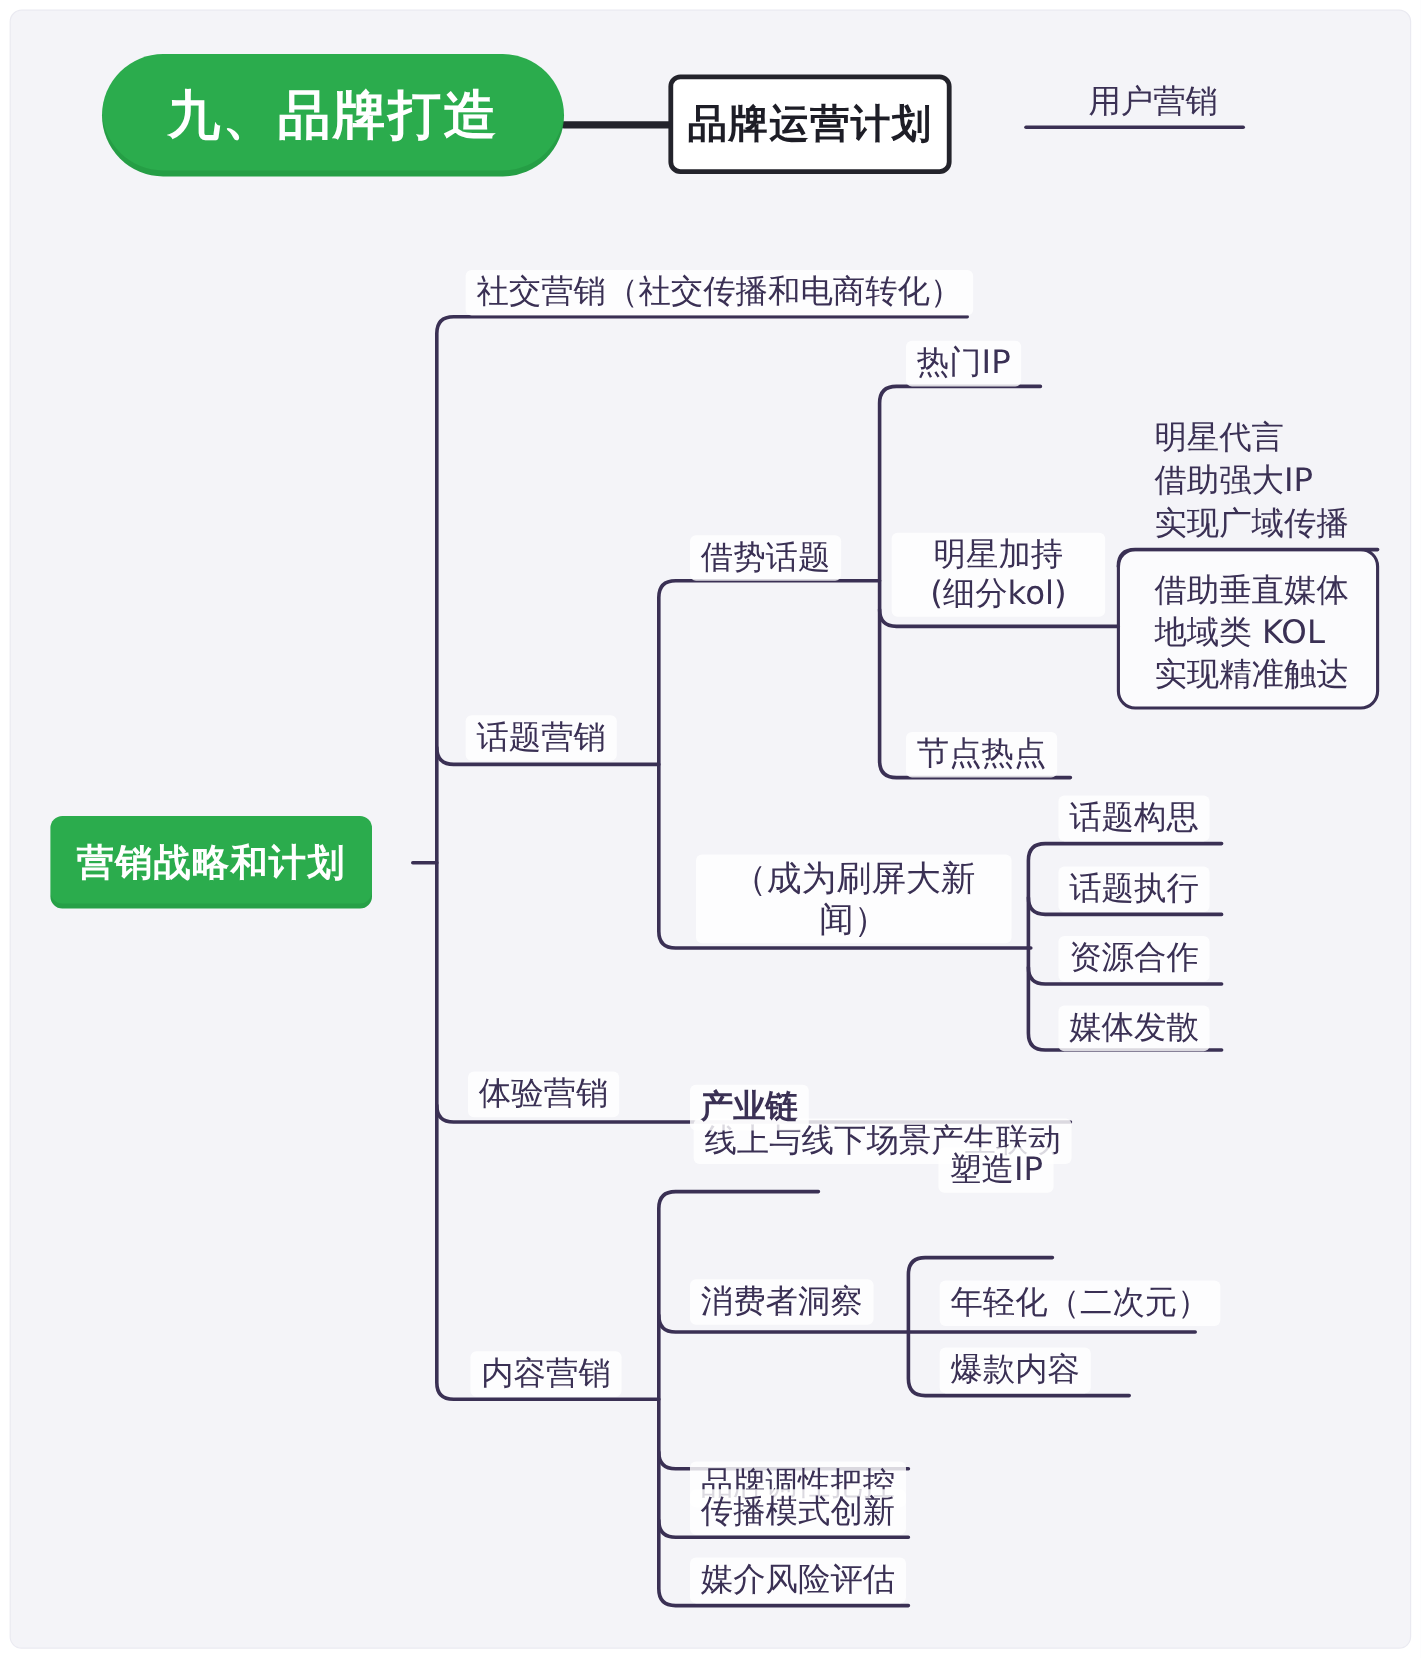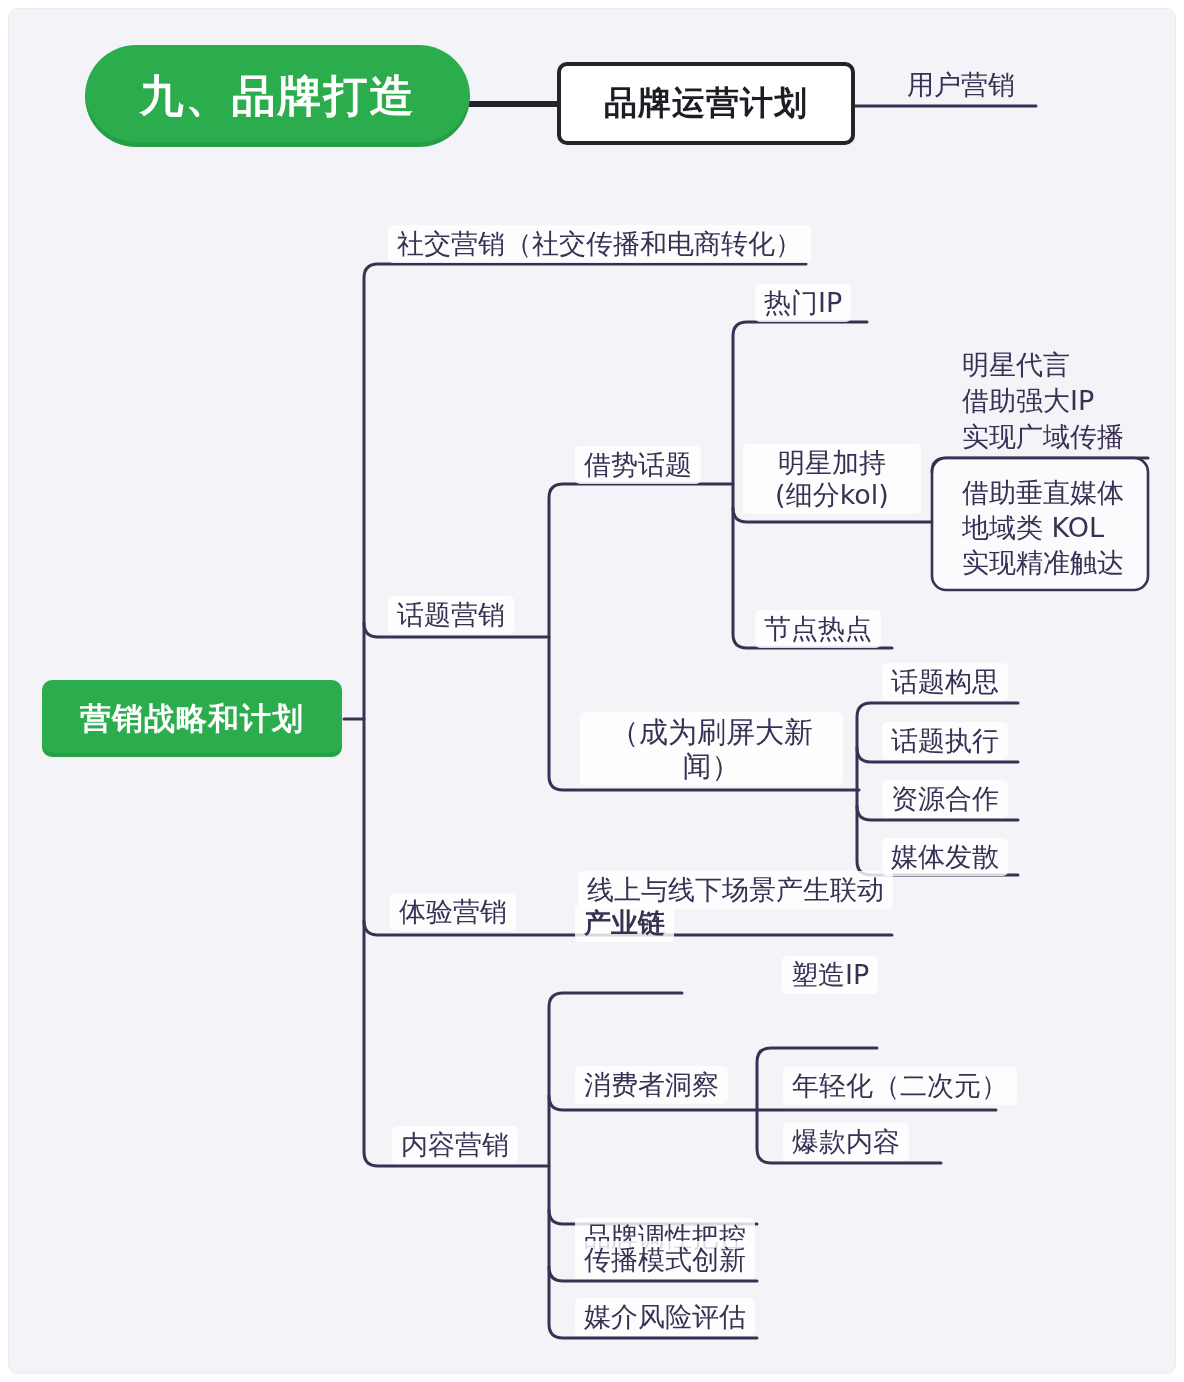--- a/index.html
+++ b/index.html
@@ -27,28 +27,28 @@
   .label.bare{background:transparent;padding:3px 2px;}
   .center{text-align:center;}
   .pill{
     position:absolute;left:85px;top:45px;width:385px;height:102px;
     background:var(--green,#2bac4d);border-radius:62px;
     display:flex;align-items:center;justify-content:center;
     color:#ffffff;font-size:44px;font-weight:bold;letter-spacing:2px;
     box-shadow:inset 0 -5px 0 rgba(0,60,20,0.12);
   }
   .plan-box{
-    position:absolute;left:557px;top:62px;width:298px;height:83px;
+    position:absolute;left:557px;top:62px;width:236px;height:83px;
     background:#ffffff;border:4px solid var(--near-black,#23232b);border-radius:10px;
     display:flex;align-items:center;justify-content:center;
     color:#1d1d26;font-size:33px;font-weight:bold;letter-spacing:1px;
     box-sizing:border-box;
   }
   .strategy-box{
-    position:absolute;left:42px;top:680px;width:300px;height:77px;
+    position:absolute;left:42px;top:680px;width:268px;height:77px;
     background:var(--green,#2bac4d);border-radius:10px;
     display:flex;align-items:center;justify-content:center;
     color:#ffffff;font-size:31px;font-weight:bold;letter-spacing:1px;
     box-shadow:inset 0 -4px 0 rgba(0,60,20,0.10);
   }
   .multiline{white-space:normal;line-height:36px;}
 </style>
 </head>
 <body>
 
@@ -132,21 +132,21 @@
 
 <div class="label center multiline" style="left:580px;top:712px;width:245px;line-height:34px;">
   <div style="font-size:29px;">（成为刷屏大新闻）</div>
 </div>
 
 <div class="label" style="left:882px;top:663px;">话题构思</div>
 <div class="label" style="left:882px;top:722px;">话题执行</div>
 <div class="label" style="left:882px;top:780px;">资源合作</div>
 <div class="label" style="left:882px;top:838px;">媒体发散</div>
 
-<div class="label" style="left:578px;top:871px;text-align:center;">线上与线下场景产生联动</div>
+<div class="label" style="left:578px;top:932px;text-align:center;">线上与线下场景产生联动</div>
 
 <div class="label" style="left:575px;top:904px;font-weight:bold;">产业链</div>
 <div class="label" style="left:575px;top:1066px;">消费者洞察</div>
 <div class="label" style="left:782px;top:956px;">塑造IP</div>
 <div class="label" style="left:783px;top:1067px;">年轻化（二次元）</div>
 <div class="label" style="left:783px;top:1123px;">爆款内容</div>
 <div class="label" style="left:575px;top:1218px;">品牌调性把控</div>
 <div class="label" style="left:575px;top:1241px;">传播模式创新</div>
 <div class="label" style="left:575px;top:1298px;">媒介风险评估</div>
 

